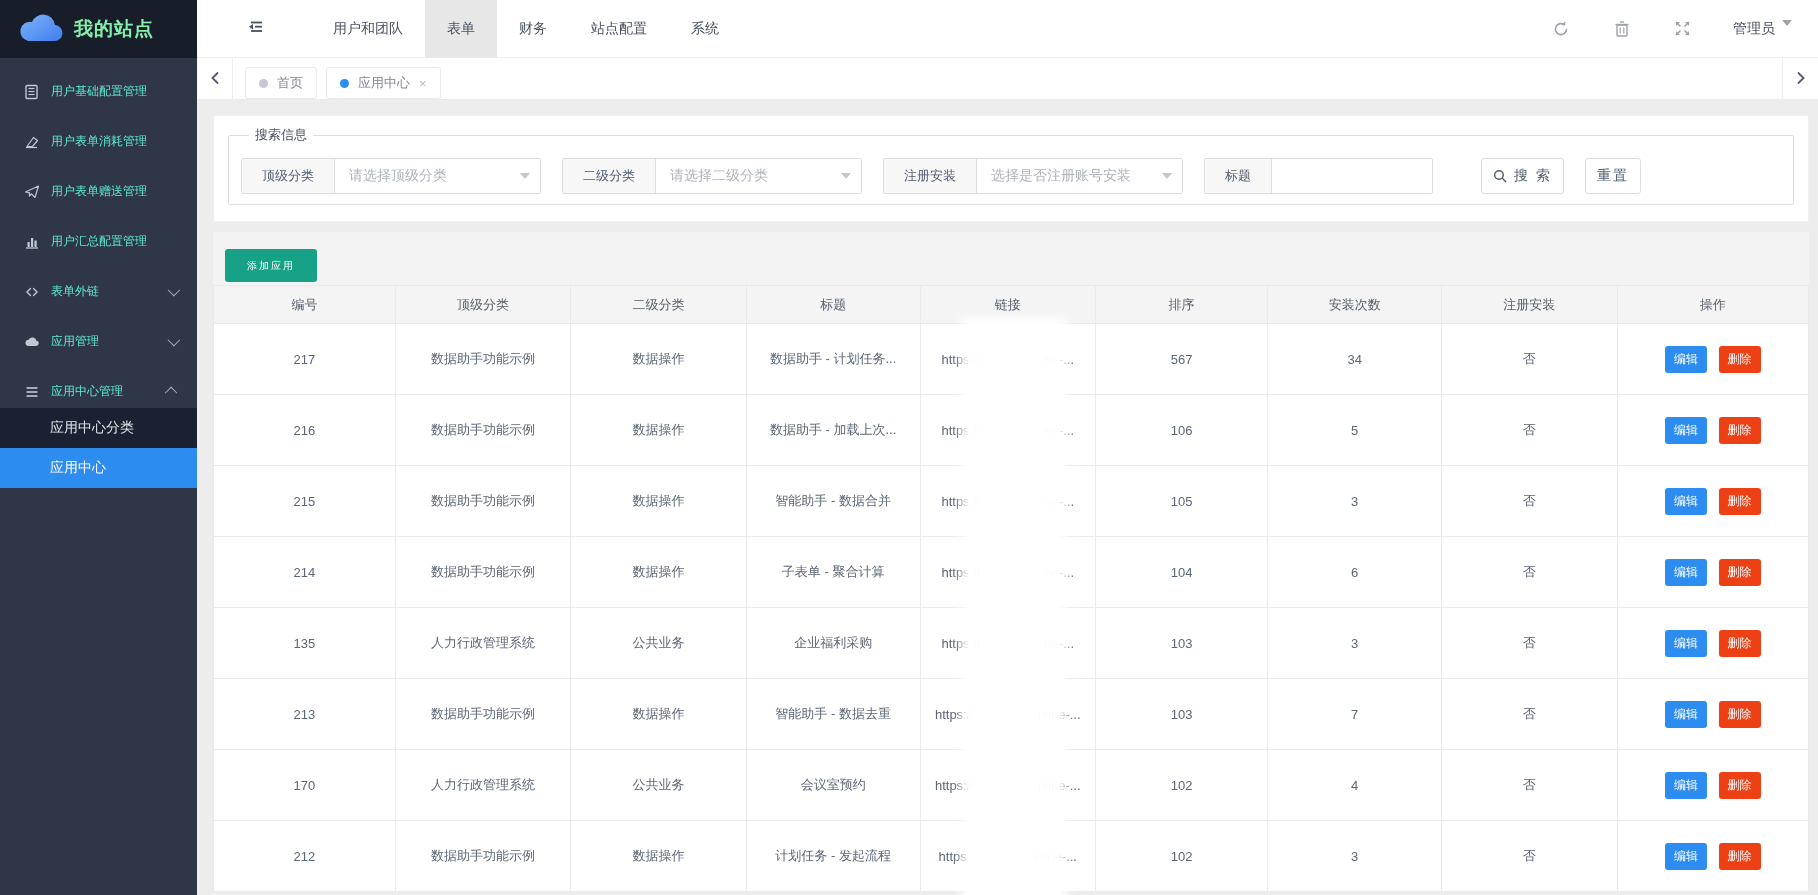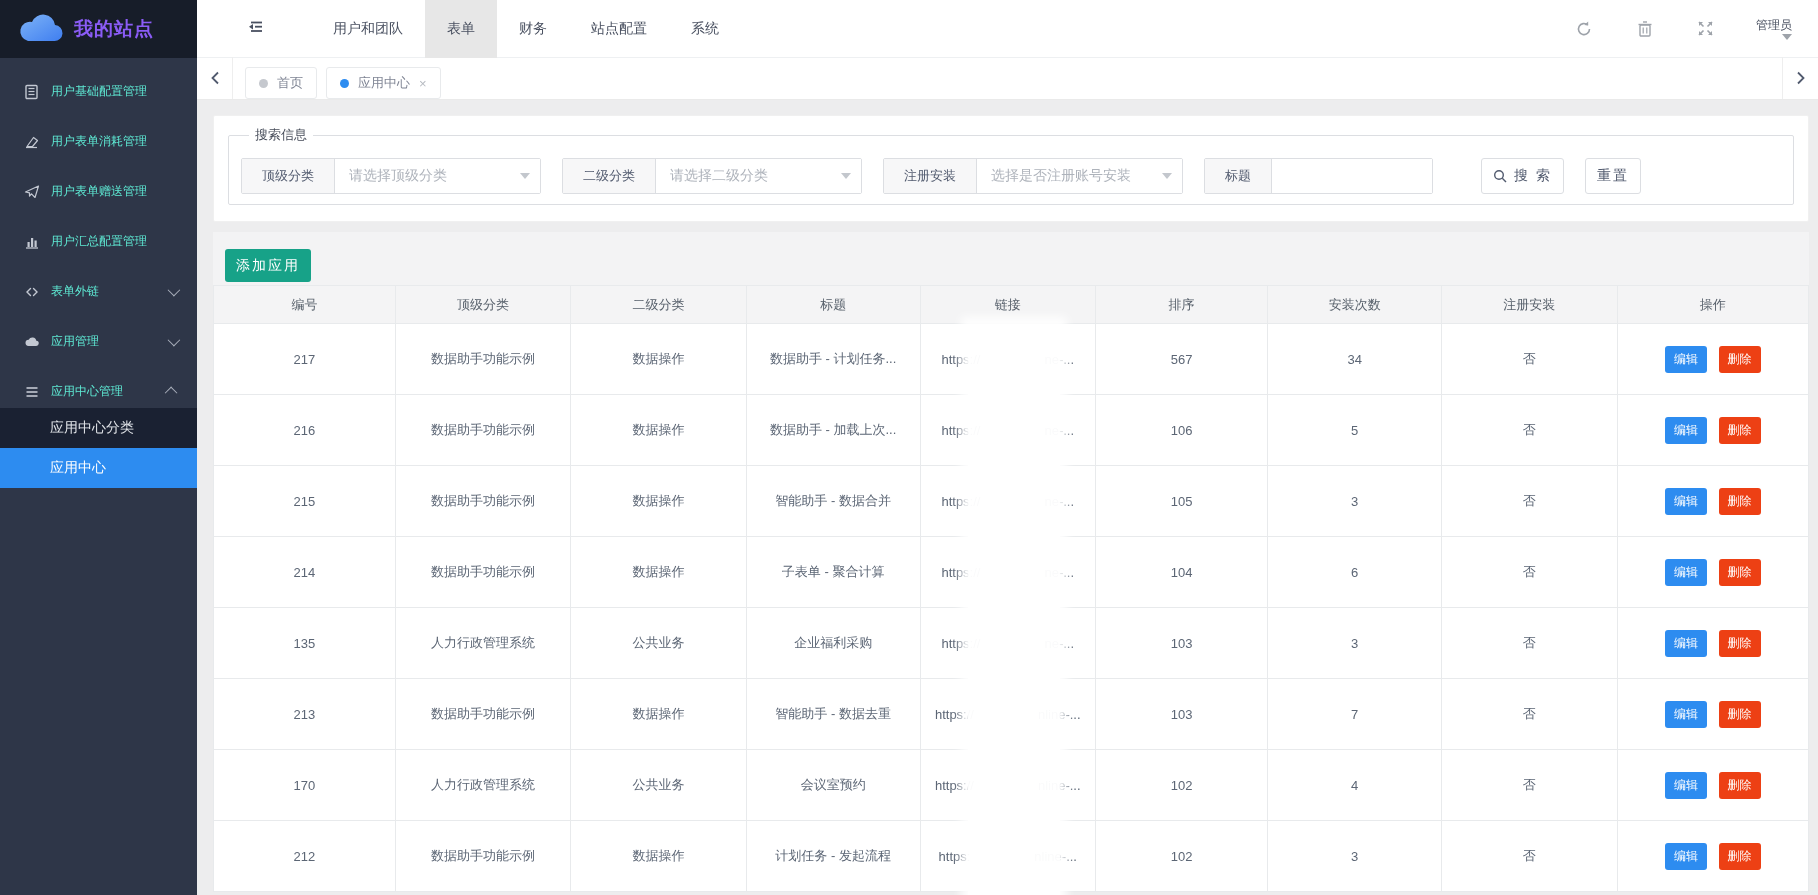--- a/index.html
+++ b/index.html
@@ -4,42 +4,42 @@
 <style>
   * { box-sizing: border-box; margin: 0; padding: 0; }
   html,body { width:1818px; height:895px; overflow:hidden;
     font-family:"Liberation Sans","DejaVu Sans",sans-serif; background:#eee; }
   .app { display:flex; width:100%; height:100%; }
 
   
   .sidebar { width:197px; background:var(--sidebar_bg,#2e3648); color:#d7dbe2; flex-shrink:0; display:flex; flex-direction:column; }
   .logo { height:58px; background:var(--sidebar_dark_bg,#171d29); display:flex; align-items:center; padding-left:14px; }
   .logo svg { width:52px; height:36px; }
-  .logo-text { color:#8b5cf6; font-size:19px; font-weight:bold; margin-left:8px; letter-spacing:1px; }
+  .logo-text { color:#86efac; font-size:19px; font-weight:bold; margin-left:8px; letter-spacing:1px; }
   .menu-item { height:50px; display:flex; align-items:center; padding:17px 20px 0 24px; font-size:12px; cursor:pointer; color:#5eead4; }
   .menu-item .mi-icon { width:16px; height:16px; margin-right:11px; flex-shrink:0; display:inline-flex; }
   .menu-item .mi-icon svg { width:16px; height:16px; }
   .menu-item .mi-label { flex:1; white-space:nowrap; }
   .chev { width:9px; height:9px; border-right:1.5px solid #aab0bc; border-bottom:1.5px solid #aab0bc; flex-shrink:0; }
   .chev.down { transform:rotate(45deg) translateY(-2px); }
   .chev.up { transform:rotate(-135deg) translateY(-2px); }
   .submenu { background:var(--submenu_bg,#1a2132); }
   .submenu-item { height:40px; display:flex; align-items:center; padding-left:50px; font-size:14px; color:#e3e6ea; cursor:pointer; }
   .submenu-item.active { background:var(--accent,#2d8cf0); color:#fff; }
 
   
   .main { flex:1; display:flex; flex-direction:column; min-width:0; }
   .topbar { height:58px; background:#fff; display:flex; align-items:center; border-bottom:1px solid #eef0f2; flex-shrink:0; }
   .collapse-btn { margin-left:48px; cursor:pointer; display:flex; align-items:center; }
   .nav-tabs { display:flex; height:58px; margin-left:46px; }
   .nav-tab { height:58px; display:flex; align-items:center; padding:0 22px; font-size:14px; color:#495060; cursor:pointer; white-space:nowrap; }
   .nav-tab.active { background:#e7e7e7; }
   .top-right { margin-left:auto; display:flex; align-items:center; margin-right:26px; }
   .top-icon { margin-left:44px; cursor:pointer; display:flex; align-items:center; color:#9ea3aa; }
-  .admin { margin-left:42px; display:flex; align-items:flex-end; font-size:12px; color:#495060; cursor:pointer;flex-direction:column; }
+  .admin { margin-left:42px; display:flex; align-items:flex-start; font-size:14px; color:#495060; cursor:pointer; }
   .caret-down { width:0; height:0; border-left:5px solid transparent; border-right:5px solid transparent; border-top:6px solid #9ea3aa; margin-left:7px; }
 
   
   .tagbar { height:42px; background:#fff; display:flex; align-items:flex-end; border-bottom:1px solid #eaeaea; flex-shrink:0; }
   .tag-nav-btn { width:36px; height:42px; display:flex; align-items:center; justify-content:center; color:#515a6e; cursor:pointer; font-size:14px; }
   .tag-nav-btn.left { border-right:1px solid #eee; }
   .tag-nav-btn.right { border-left:1px solid #eee; margin-left:auto; }
   .tags { display:flex; margin-left:12px; gap:9px; }
   .tag { height:32px; display:flex; align-items:center; border:1px solid #e8eaec; background:#fff; border-radius:3px; padding:0 13px; font-size:13px; color:#808695; cursor:pointer; white-space:nowrap; }
   .tag .dot { width:9px; height:9px; border-radius:50%; background:#c5c8ce; margin-right:9px; }
@@ -59,21 +59,21 @@
   .sel-caret { width:0; height:0; border-left:5px solid transparent; border-right:5px solid transparent; border-top:6px solid #c3c7cd; margin-left:26px; }
   .fgroup input { border:none; outline:none; width:160px; padding:0 10px; font-size:13px; color:#515a6e; background:#fff; }
   .w1 .fselect { width:205px; justify-content:space-between; }
   .btn { height:36px; background:#fff; border:1px solid #dcdee2; border-radius:3px; font-size:14px; color:#515a6e; display:inline-flex; align-items:center; padding:0 11px; cursor:pointer; letter-spacing:2px; }
   .btn + .btn { margin-left:21px; }
   .btn svg { margin-right:6px; }
   .search-btn { margin-left:27px; }
 
   
   .panel { margin-top:10px; background:#f3f3f4; height:560px; padding-top:17px; }
-  .add-btn { margin-left:12px; height:33px; background:var(--add_button,#17a288); color:#fff; border:none; border-radius:3px; font-size:14px; padding:0 11px; cursor:pointer; letter-spacing:2px; }
+  .add-btn { margin-left:12px; height:33px; background:var(--add_button,#17a288); color:#fff; border:none; border-radius:3px; font-size:10px; padding:0 22px; cursor:pointer; letter-spacing:2px; }
   .table-wrap { position:relative; margin-top:3px; }
   table { width:100%; border-collapse:collapse; background:#fff; table-layout:fixed; }
   th,td { border:1px solid #e8eaec; text-align:center; font-size:13px; }
   th { height:38px; background:#f4f4f5; color:#57606b; font-weight:400; }
   td { height:71px; color:#5c6675; }
   .btn-edit,.btn-delete { border:none; border-radius:3px; color:#fff; font-size:12px; padding:5px 9px; cursor:pointer; }
   .btn-edit { background:var(--edit_button,#2d8cf0); }
   .btn-delete { background:var(--delete_button,#ed4014); margin-left:8px; }
   .link-gap { display:inline-block; width:64px; height:10px; }
   .blur-strip { position:absolute; top:39px; bottom:-6px; left:47.3%; width:92px; background:rgba(255,255,255,0.97); box-shadow:0 0 9px 7px rgba(255,255,255,0.92); pointer-events:none; }

